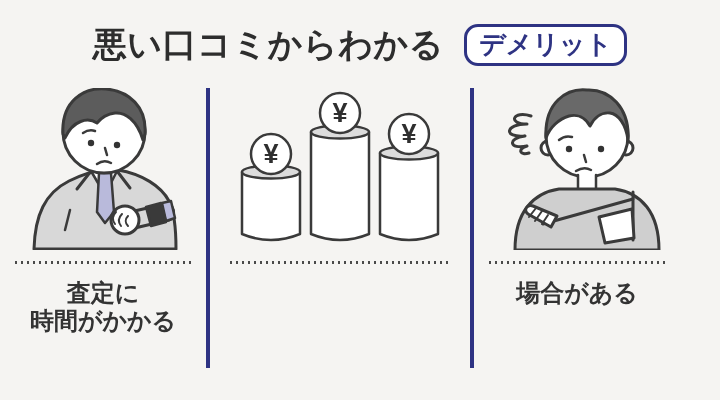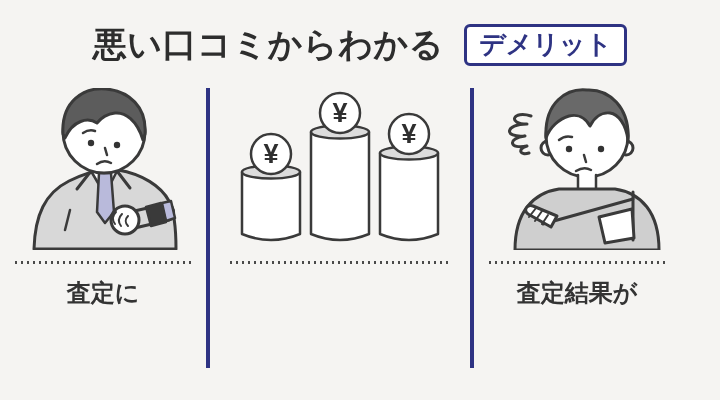--- a/index.html
+++ b/index.html
@@ -14,21 +14,21 @@
   .title-row {
     position:absolute; top:22px; left:0; width:720px;
     display:flex; justify-content:center; align-items:center; gap:20px;
   }
   .title-text {
     font-size:34px; font-weight:800; color:#2d2d2d; letter-spacing:0.5px;
     white-space:nowrap;
   }
   .badge {
     font-size:26px; font-weight:800; color:#2e3383;
-    background:#ffffff; border:3px solid #2e3383; border-radius:6px;
+    background:#ffffff; border:3px solid #2e3383; border-radius:14px;
     padding:2px 12px; line-height:1.2; white-space:nowrap;
   }
 
   
   .columns { position:absolute; top:88px; left:0; width:720px; display:flex; }
   .col { display:flex; flex-direction:column; }
   .col-side { width:206px; }
   .col-mid  { width:260px; }
   .vdivider { width:4px; height:280px; background:#2e3383; }
 
@@ -94,20 +94,21 @@
             <path d="M 128 119 L 143 115 L 148 134 L 133 138 Z" fill="#3a3a3a" stroke-width="2.5"></path>
 
             <circle cx="107" cy="132" r="14" fill="#ffffff" stroke-width="3"></circle>
             <path d="M 98 124 C 94 128 94 132 97 136 M 104 126 C 100 130 100 134 103 138 M 110 128 C 107 131 107 135 110 138" fill="none" stroke-width="2"></path>
           </g>
         </svg>
       </div>
       <div class="dotted dotted-side"></div>
       <div class="caption">
         <span>査定に</span>
+        <span>時間がかかる</span>
       </div>
     </div>
 
     <div class="vdivider"></div>
 
     <div class="col col-mid">
       <div class="figure">
         <svg width="220" height="162" viewBox="0 0 220 162">
           <g stroke="#3a3a3a" stroke-linecap="round" stroke-linejoin="round">
 
@@ -168,18 +169,18 @@
             <path d="M 56 136 L 146 111" fill="none" stroke-width="3"></path>
             <path d="M 146 104 L 146 152" fill="none" stroke-width="3"></path>
             <path d="M 112 129 L 145 121 L 147 150 L 118 155 Z" fill="#ffffff" stroke-width="3"></path>
             <path d="M 46 118 C 40 116 36 122 41 126 L 64 139 L 70 128 Z" fill="#ffffff" stroke-width="3"></path>
             <path d="M 49 120 L 42 129 M 55 123 L 48 133 M 61 127 L 55 136" fill="none" stroke-width="2"></path>
           </g>
         </svg>
       </div>
       <div class="dotted dotted-side"></div>
       <div class="caption">
-        <span>査定結果が</span>
+        <span>場合がある</span>
       </div>
     </div>
 
   </div>
 </div>
 
 </body></html>

